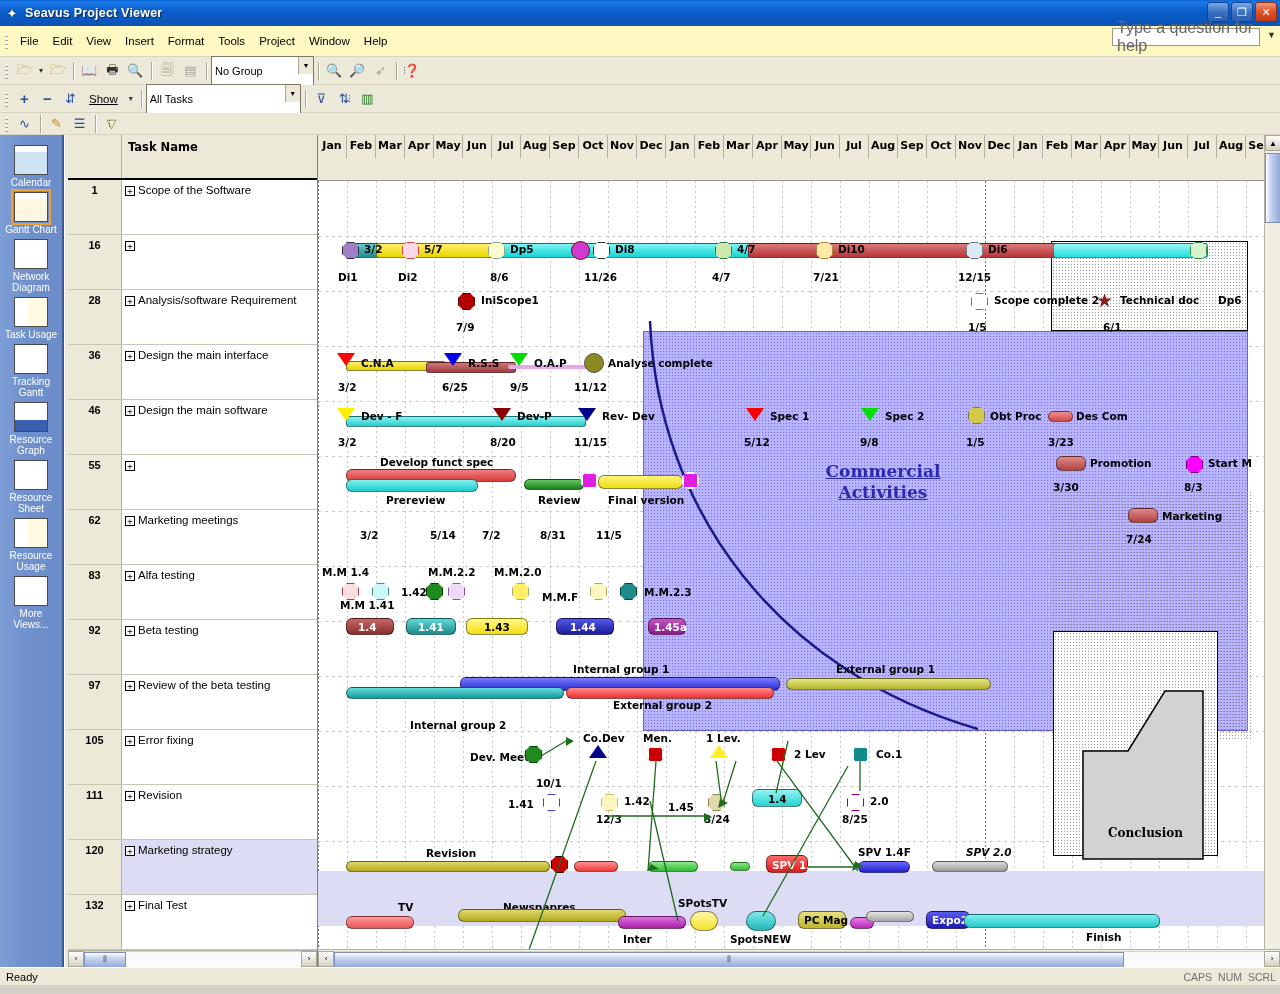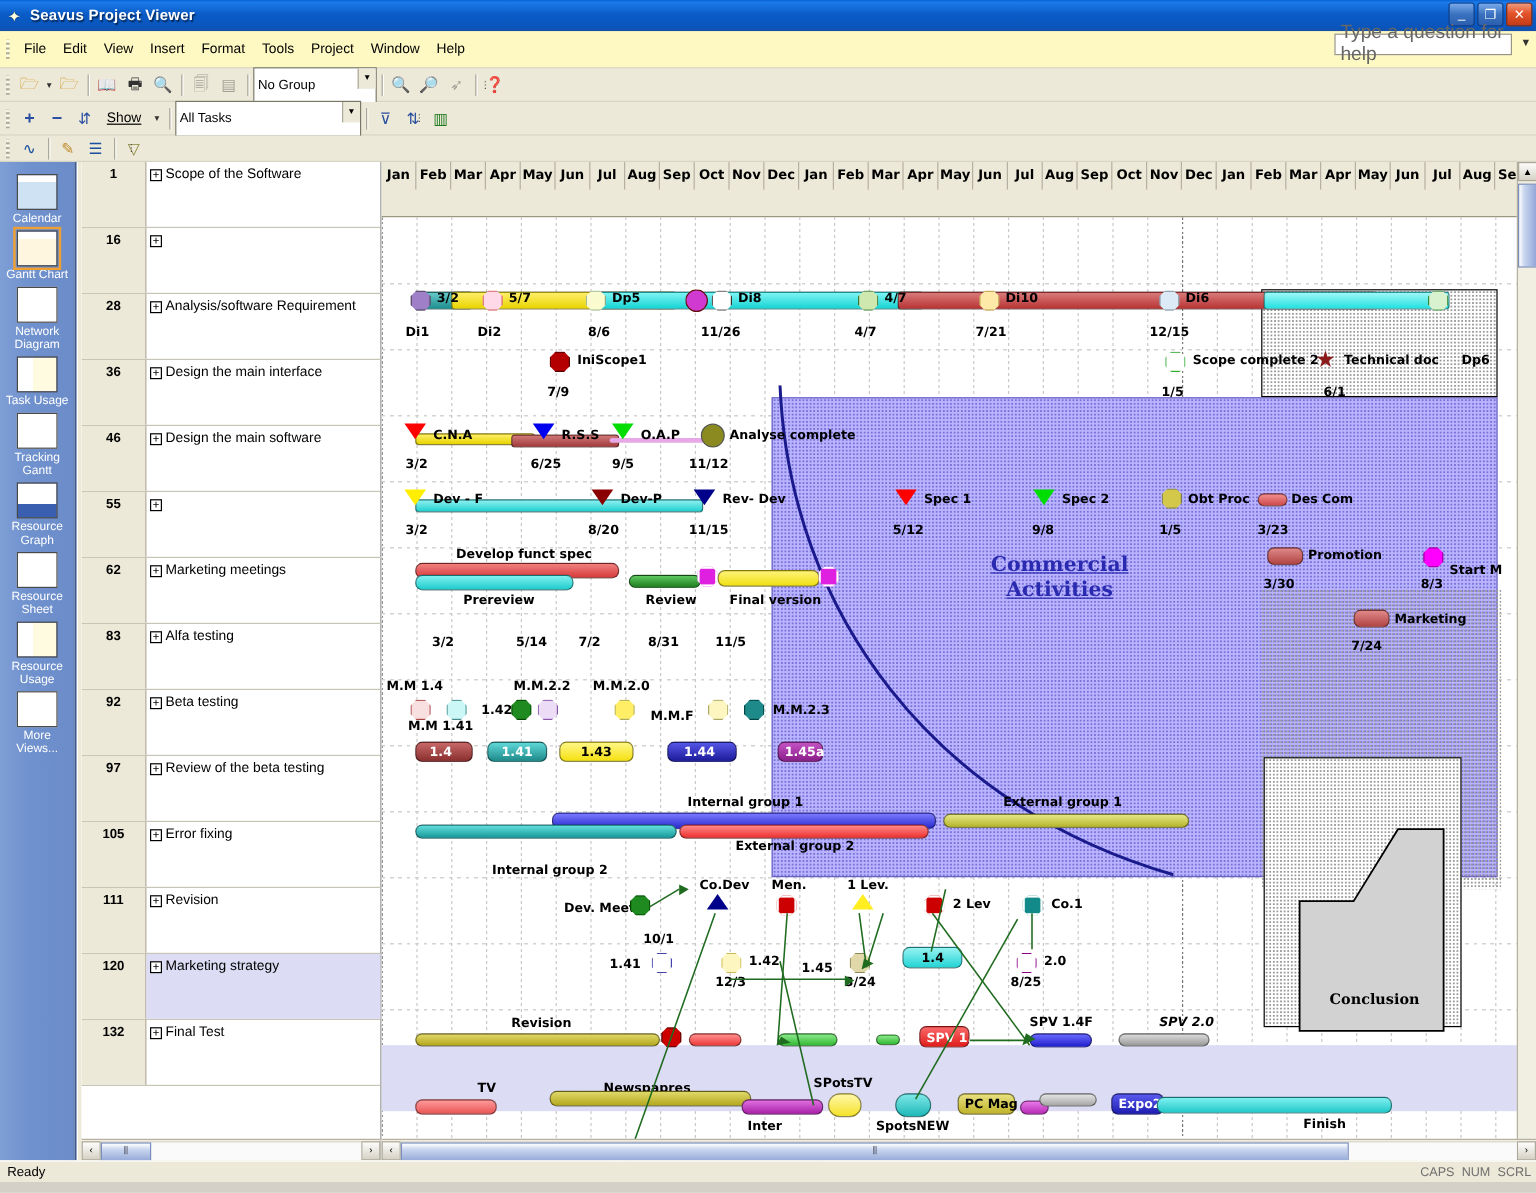--- a/index.html
+++ b/index.html
@@ -268,20 +268,24 @@
       <div class="sblabel">Resource Usage</div>
     </div>
     <div class="sbitem">
       <div class="sbicon"></div>
       <div class="sblabel">More Views...</div>
     </div>
   </div>
   <div id="sbsplit"></div>
 
   <div id="gridpane">
+    <div id="gridhead">
+      <div class="h-id"></div>
+      <div class="h-name">Task Name</div>
+    </div>
     <div id="gridrows">
         <div class="grow">
           <div class="c-id">1</div>
           <div class="c-name">
             <span class="plusbox">+</span>
             <span>Scope of the Software</span>
           </div>
         </div>
         <div class="grow">
           <div class="c-id">16</div>
@@ -583,21 +587,21 @@
       <div class="lbl" style="left:672px;top:229px;">Obt  Proc</div>
       <div class="lbl" style="left:648px;top:255px;">1/5</div>
       <div class="bar" style="left:730px;top:230px;width:25px;height:11px;background:linear-gradient(to bottom,#f08f8f,#cf4a4a);"></div>
       <div class="lbl" style="left:758px;top:229px;">Des  Com</div>
       <div class="lbl" style="left:730px;top:255px;">3/23</div>
 
       <div class="bar" style="left:738px;top:275px;width:30px;height:15px;background:linear-gradient(to bottom,#e08888,#b04444);"></div>
       <div class="lbl" style="left:772px;top:276px;">Promotion</div>
       <div class="lbl" style="left:735px;top:300px;">3/30</div>
       <div class="diamond-oct" style="left:868px;top:275px;background:#ff00ff;border:1px solid #707;"></div>
-      <div class="lbl" style="left:890px;top:276px;margin-top:12px;">Start  M</div>
+      <div class="lbl" style="left:890px;top:276px;">Start  M</div>
       <div class="lbl" style="left:866px;top:300px;">8/3</div>
       <div class="bar" style="left:810px;top:327px;width:30px;height:15px;background:linear-gradient(to bottom,#e08888,#b04444);"></div>
       <div class="lbl" style="left:844px;top:329px;">Marketing</div>
       <div class="lbl" style="left:808px;top:352px;">7/24</div>
 
       <div class="lbl" style="left:62px;top:275px;">Develop funct spec</div>
       <div class="bar" style="left:28px;top:288px;width:170px;height:13px;background:linear-gradient(to bottom,#f08080,#d83c3c);"></div>
       <div class="bar" style="left:28px;top:298px;width:132px;height:13px;background:linear-gradient(to bottom,#7ff0f0,#1fcccc);"></div>
       <div class="lbl" style="left:68px;top:313px;">Prereview</div>
       <div class="bar" style="left:206px;top:298px;width:60px;height:11px;background:linear-gradient(to bottom,#5fc85f,#1f7f1f);"></div>

